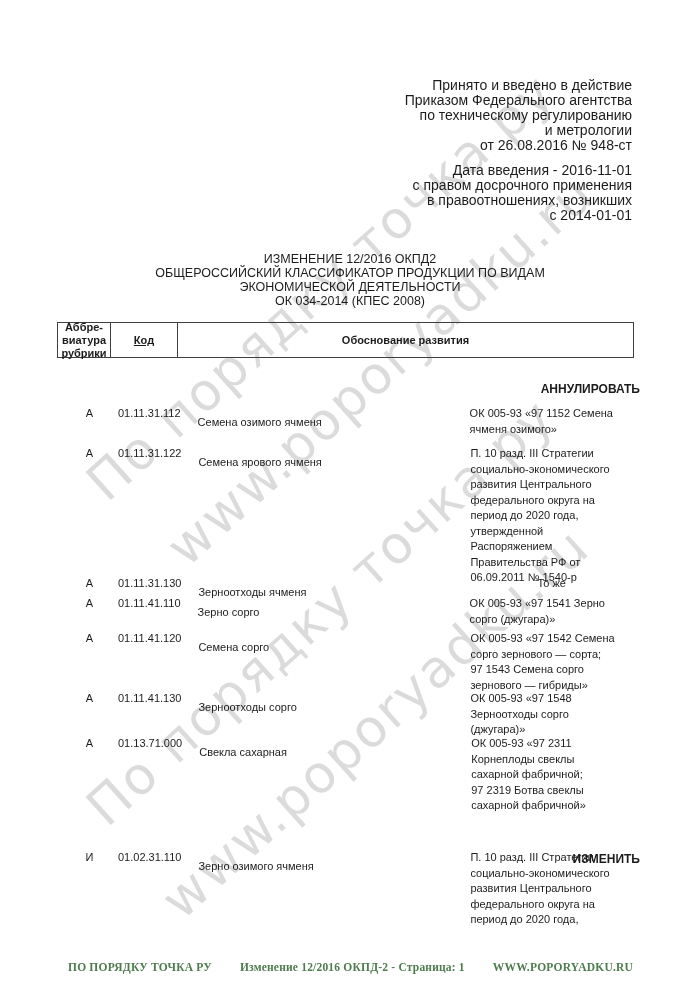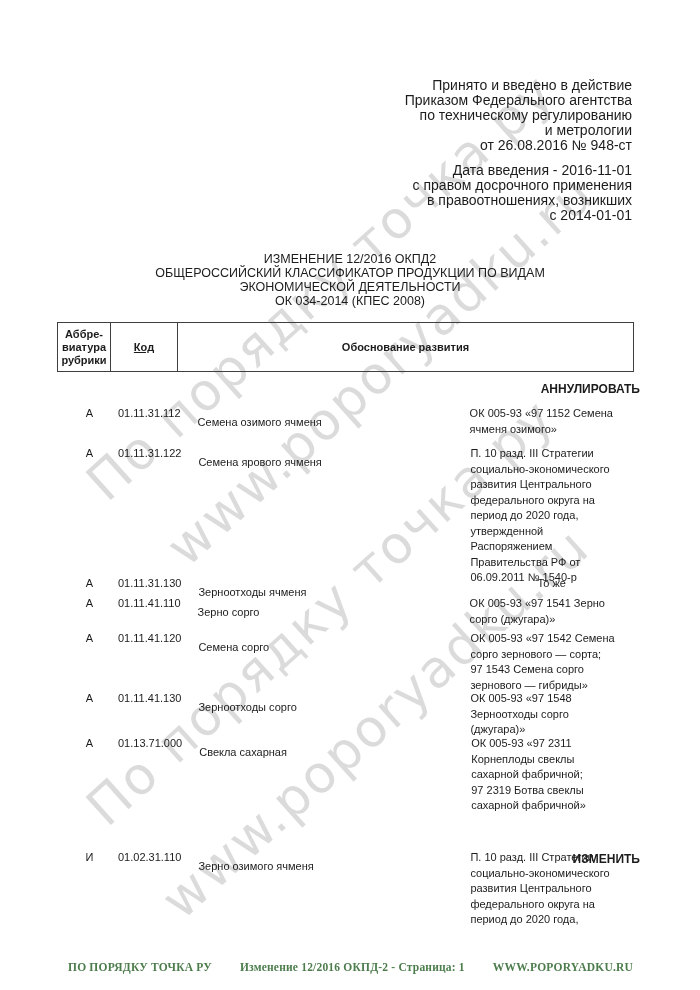--- a/index.html
+++ b/index.html
@@ -29,21 +29,21 @@
   .note-intro     { top:78px; }
   .note-effective { top:163px; }
   
   .doc-title {
     position:absolute; left:60px; top:252px; width:580px;
     text-align:center; font-weight:normal; font-size:12.5px; line-height:14px;
     white-space:pre-line;
   }
   
   .thead {
-    position:absolute; left:57px; top:322px; width:577px; height:50px;
+    position:absolute; left:57px; top:322px; width:577px; height:36px;
     display:flex; border:1px solid #3f3f3f; background:transparent;
   }
   .th {
     display:flex; align-items:center; justify-content:center;
     text-align:center; font-weight:bold; font-size:11px; line-height:13px;
     white-space:pre-line; border-right:1px solid #3f3f3f; padding:1px 2px;
   }
   .th1 { flex:0 0 53px; }
   .th2 { flex:0 0 67px;text-decoration:underline; }
   .th3 { flex:0 0 289px; }

